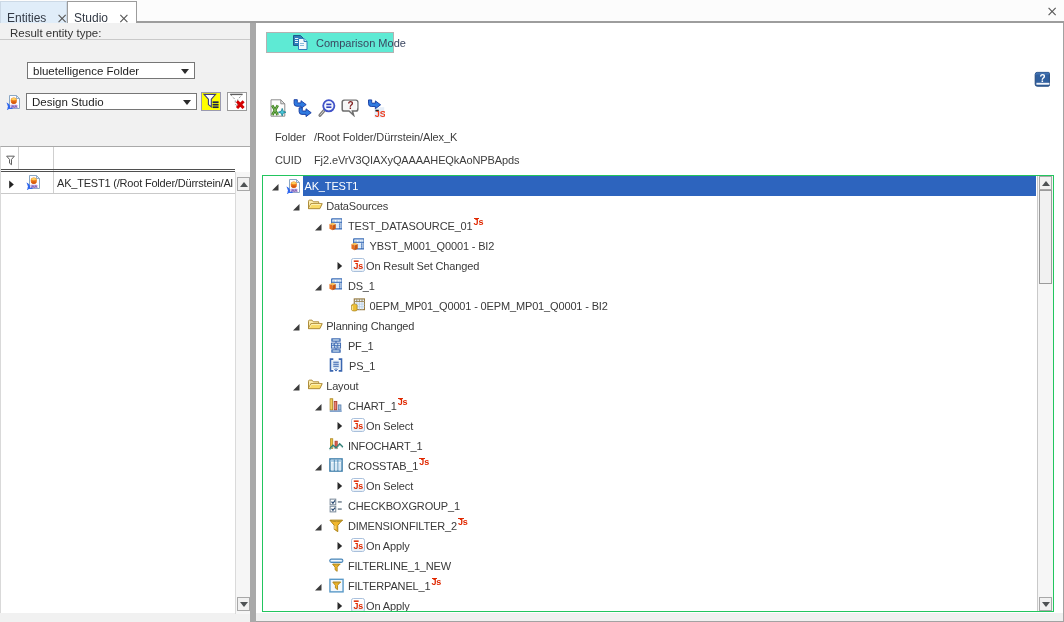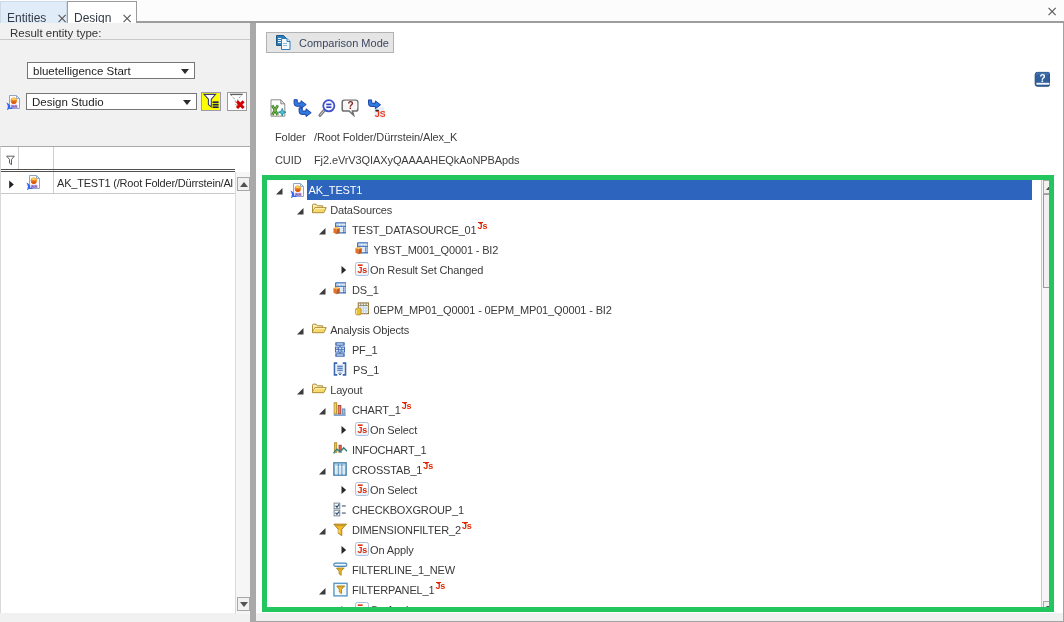--- a/index.html
+++ b/index.html
@@ -58,33 +58,33 @@
             border-bottom:5px solid #4e5254; }
   .tri-dn { width:0; height:0; border-left:4px solid transparent; border-right:4px solid transparent;
             border-top:5px solid #4e5254; }
 
   
   #splitter { left:250px; top:23px; width:6px; height:599px; background:#a9a9a9; }
 
   
   #mainpanel { left:256px; top:23px; width:807px; height:590px; background:#fff; }
   #btn-comparison { position:absolute; left:10px; top:9px; width:128px; height:21px;
-                    background:#e5e5e5; border:1px solid #b2b2b2; display:flex; align-items:center;
-                    padding-left:8px; color:#3a4660; font-size:11px; white-space:nowrap; }
+                    background:#5eead4; border:1px solid #b2b2b2; display:flex; align-items:center;
+                    padding-left:25px; color:#3a4660; font-size:11px; white-space:nowrap; }
   #btn-comparison svg { margin-right:7px; }
   #main-title { position:absolute; left:10px; top:49px; font-size:12.8px; font-weight:bold; color:#3e3e3e; }
   #main-toolbar { position:absolute; left:13px; top:76px; display:flex; gap:6px; }
   #main-toolbar .tbi { width:18px; height:18px; }
   .kv { position:absolute; left:19px; font-size:11px; letter-spacing:-0.1px; color:#3d3d3d; }
   .kv .v { position:absolute; left:39px; white-space:nowrap; }
   #help-book { position:absolute; left:778px; top:48px; }
 
   
   #tree { position:absolute; left:6px; top:152px; width:792px; height:437px;
-          border:5px solid #22c55e; background:#fff; overflow:hidden; }
+          border:1px solid #22c55e; background:#fff; overflow:hidden; }
   .trow { position:absolute; left:0; height:20px; width:100%; }
   .trow .lbl { position:absolute; top:4px; font-size:11px; letter-spacing:-0.15px; color:#3a3a3a; white-space:nowrap; z-index:2; }
   .trow.sel .selband { position:absolute; top:0; height:20px; background:#2d64be; z-index:0; }
   .trow.sel .lbl { color:#fff; }
   .exp { position:absolute; top:5px; }
   .ticon { position:absolute; top:2px; z-index:1; }
   .jsup { position:relative; font-size:9px; font-weight:bold; color:#e02800; top:-5px; margin-left:1px; }
   .jsup::before { content:""; position:absolute; left:0; top:1px; width:5.5px; height:1.3px; background:#e02800; }
   #tree-sb { left:774px; top:0px; width:16px; height:435px; border-left:1px solid #c9c9c9; }
 </style>
@@ -94,32 +94,32 @@
 <div class="abs" style="left:0;top:23px;width:1px;height:599px;background:#a2a2a2"></div>
 <div class="abs" style="left:1063px;top:23px;width:1px;height:599px;background:#a2a2a2"></div>
 <div class="abs" style="left:0;top:621px;width:1064px;height:1px;background:#a2a2a2"></div>
 
 <div id="tabbar" class="abs">
   <div class="tab" id="tab-entities">
     <span>Entities</span>
     <span class="x">×</span>
   </div>
   <div class="tab" id="tab-buildup">
-    <span>Design</span>
+    <span>Studio</span>
     <span class="x">×</span>
   </div>
   <span id="tabbar-close">×</span>
 </div>
 
 <div id="leftpanel" class="abs">
   <div id="select-entity-label" class="abs">Result entity type:</div>
   <div class="hsep"></div>
 
   <div class="combo" id="combo-system">
-    <span>bluetelligence Start</span>
+    <span>bluetelligence Folder</span>
     <span class="arr"></span>
   </div>
 
   <span id="ds-icon-sidebar" class="abs icon-slot"><svg width="16" height="16" viewBox="0 0 16 16">
  <path d="M3.5 1.5 h7 l3 3 v10 h-10 z" fill="#fdfdff" stroke="#8aa7c4" stroke-width="1"></path>
  <path d="M10.5 1.5 v3 h3 z" fill="#e9f0f8" stroke="#8aa7c4" stroke-width="0.9"></path>
  <circle cx="7.8" cy="6.7" r="3.1" fill="#ee7f1d"></circle>
  <path d="M5 5.6 a3.1 3.1 0 0 1 5.6 0 q-2.8 1.4 -5.6 0 z" fill="#fbce5c"></path>
  <path d="M4.9 7.9 a3.1 3.1 0 0 0 5.8 0 q-2.9 -1.2 -5.8 0 z" fill="#d85a10"></path>
  <rect x="4.6" y="10.7" width="6.8" height="3.6" rx="0.6" fill="#b9a0dd"></rect>
@@ -365,21 +365,21 @@
         <div class="trow" style="top: 140px;">
           <span class="exp" style="left:29.2px;top:6px">
       <svg width="9" height="9" viewBox="0 0 9 9">
               <polygon points="7.5,1 7.5,7.5 1,7.5" fill="#3c3c3c"></polygon>
             </svg></span>
           <span class="ticon" style="left:44.2px"><svg width="16" height="13" viewBox="0 0 17 14">
  <path d="M1.5 11.5 v-8 q0 -1.2 1.2 -1.2 h2.6 l1.4 1.8 h5.8 v1.6" fill="#fcedb0" stroke="#a8842f"></path>
  <path d="M1.5 11.5 l2.5 -5.4 h12.3 l-2.6 5.4 z" fill="#f8da68" stroke="#a8842f"></path>
  <path d="M2.6 10.6 l1.9 -3.6 h10.3" fill="none" stroke="#fdf2bc" stroke-width="1"></path>
 </svg></span>
-          <span class="lbl" style="left:63.2px">Analysis Objects</span>
+          <span class="lbl" style="left:63.2px">Planning Changed</span>
         </div>
         <div class="trow" style="top: 160px; text-align: right;">
           <span class="ticon" style="left:65.9px"><svg width="14" height="15" viewBox="0 0 15 16">
  <line x1="7.5" y1="2" x2="7.5" y2="14" stroke="#3a66b0" stroke-width="1.2"></line>
  <rect x="3" y="0.8" width="9" height="2.6" fill="#7aa0cc" stroke="#3a66b0"></rect>
  <rect x="4.4" y="1.6" width="6.2" height="1" fill="#d8e6f4"></rect>
  <rect x="2.6" y="5.4" width="9.8" height="5.4" fill="#d8e6f4" stroke="#3a66b0"></rect>
  <path d="M2.6 8.1 h9.8 M6 5.4 v5.4 M9.4 5.4 v5.4" stroke="#3a66b0" stroke-width="0.9" fill="none"></path>
  <rect x="4" y="6.2" width="1.4" height="1" fill="#5b87c0"></rect>
  <rect x="7.3" y="8.9" width="1.4" height="1" fill="#5b87c0"></rect>

